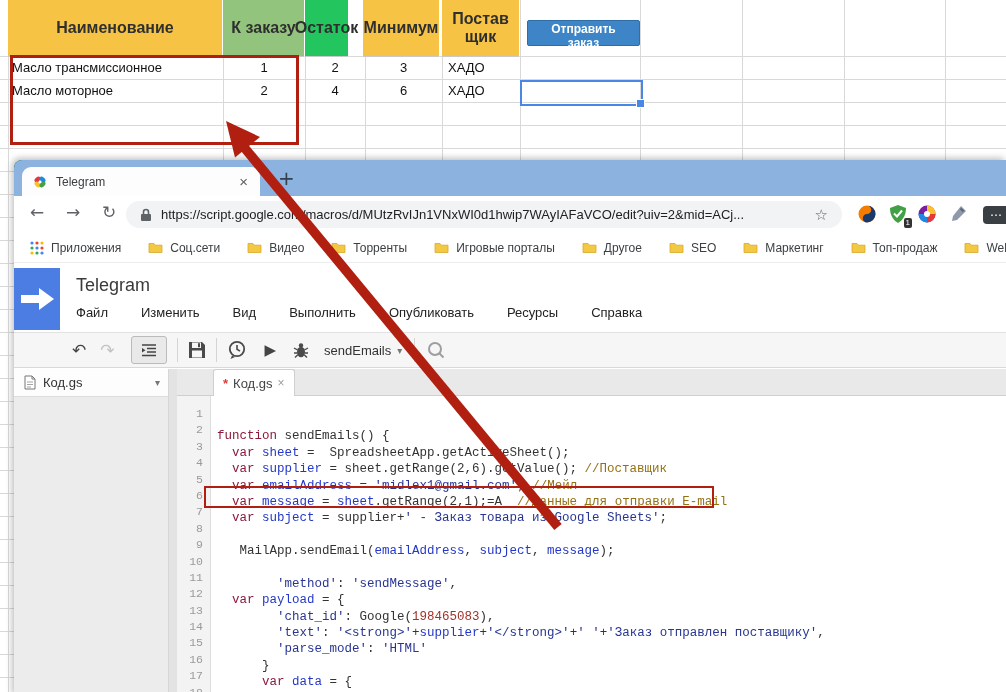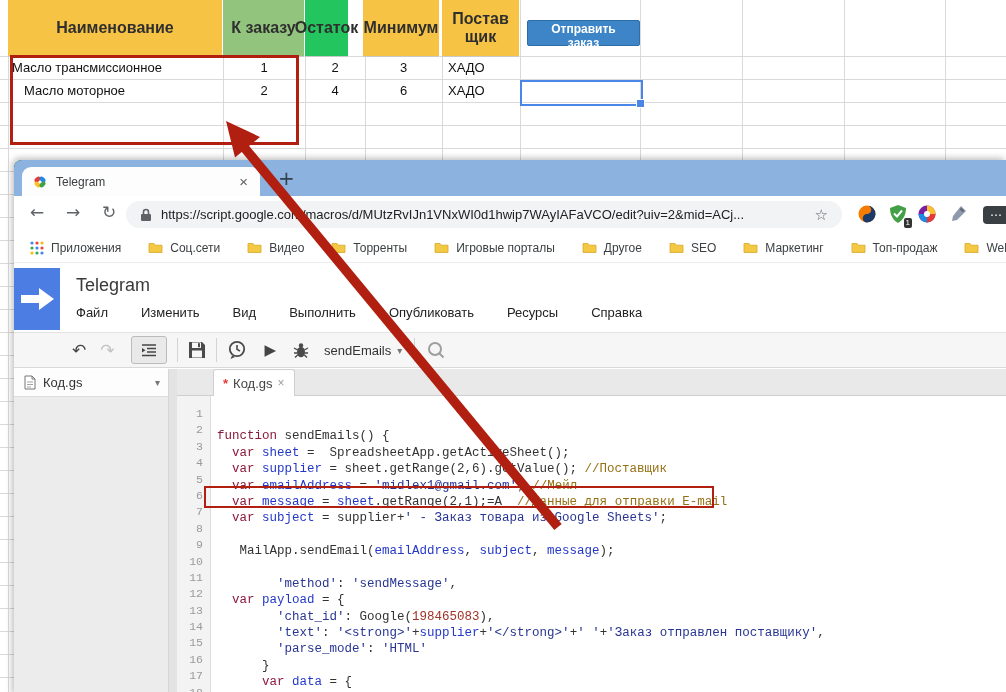--- a/index.html
+++ b/index.html
@@ -120,21 +120,21 @@
         <div class="hcell" style="left: 305px; width: 44px; background: #22c55e;">Остаток</div>
         <div class="hcell" style="left: 363px; width: 77px; background: rgb(246, 195, 68);">Минимум</div>
         <div class="hcell wrap" style="left: 442px; width: 78px; background: rgb(246, 195, 68);">Поставщик</div>
       </div>
     <div id="sheet-rows">
         <div class="dcell" style="left: 8px; width: 215px; top: 57px; padding-left: 4px;">Масло трансмиссионное</div>
         <div class="dcell center" style="left: 223px; width: 82px; top: 57px;">1</div>
         <div class="dcell center" style="left: 305px; width: 60px; top: 57px;">2</div>
         <div class="dcell center" style="left: 365px; width: 77px; top: 57px;">3</div>
         <div class="dcell" style="left: 442px; width: 78px; top: 57px; padding-left: 6px;">ХАДО</div>
-        <div class="dcell" style="left: 8px; width: 215px; top: 80px; padding-left: 16px;">Масло моторное</div>
+        <div class="dcell" style="left: 8px; width: 215px; top: 80px; padding-left: 4px;">Масло моторное</div>
         <div class="dcell center" style="left: 223px; width: 82px; top: 80px;">2</div>
         <div class="dcell center" style="left: 305px; width: 60px; top: 80px;">4</div>
         <div class="dcell center" style="left: 365px; width: 77px; top: 80px;">6</div>
         <div class="dcell" style="left: 442px; width: 78px; top: 80px; padding-left: 6px;">ХАДО</div>
       </div>
     <button id="order-btn">Отправить заказ</button>
     <div id="sel-cell">
       <div class="handle"></div>
     </div>
   </div>

